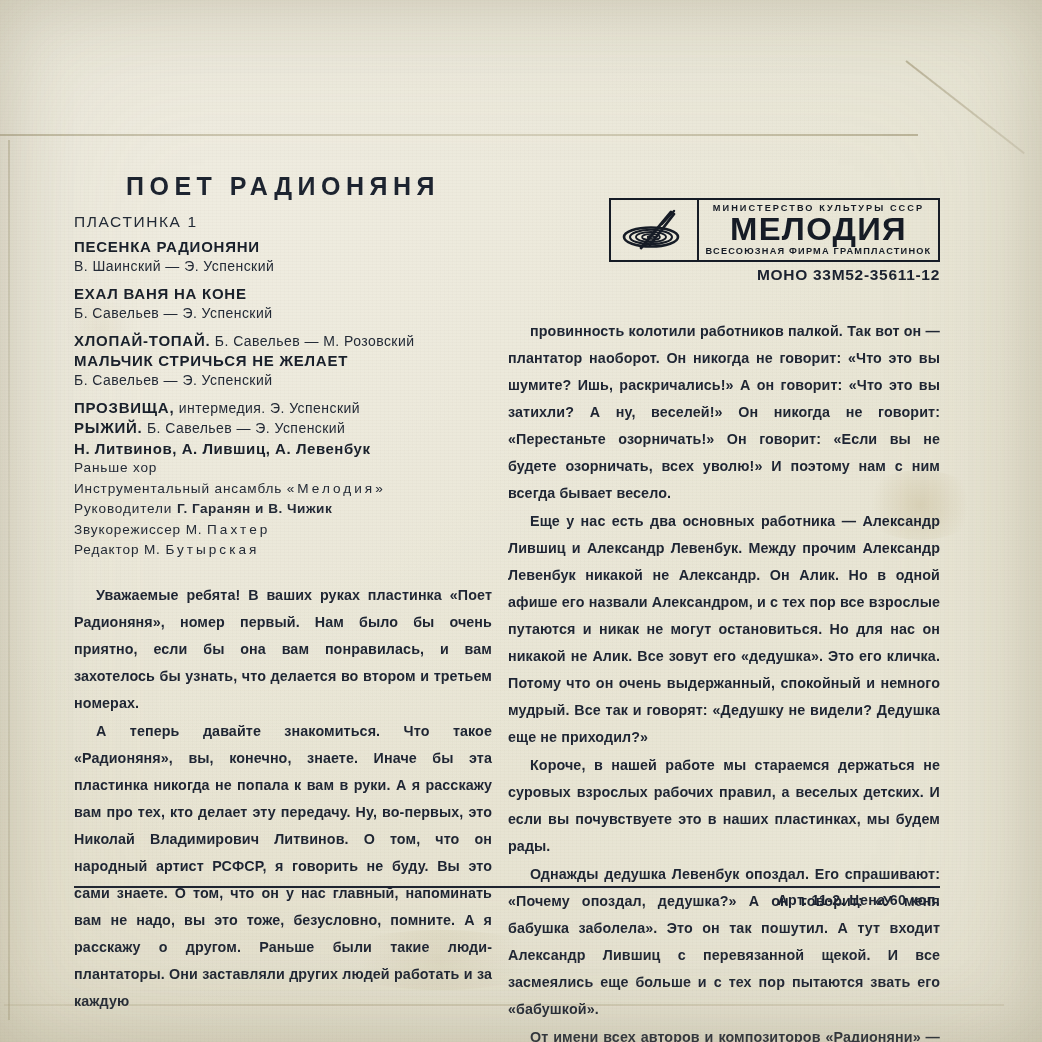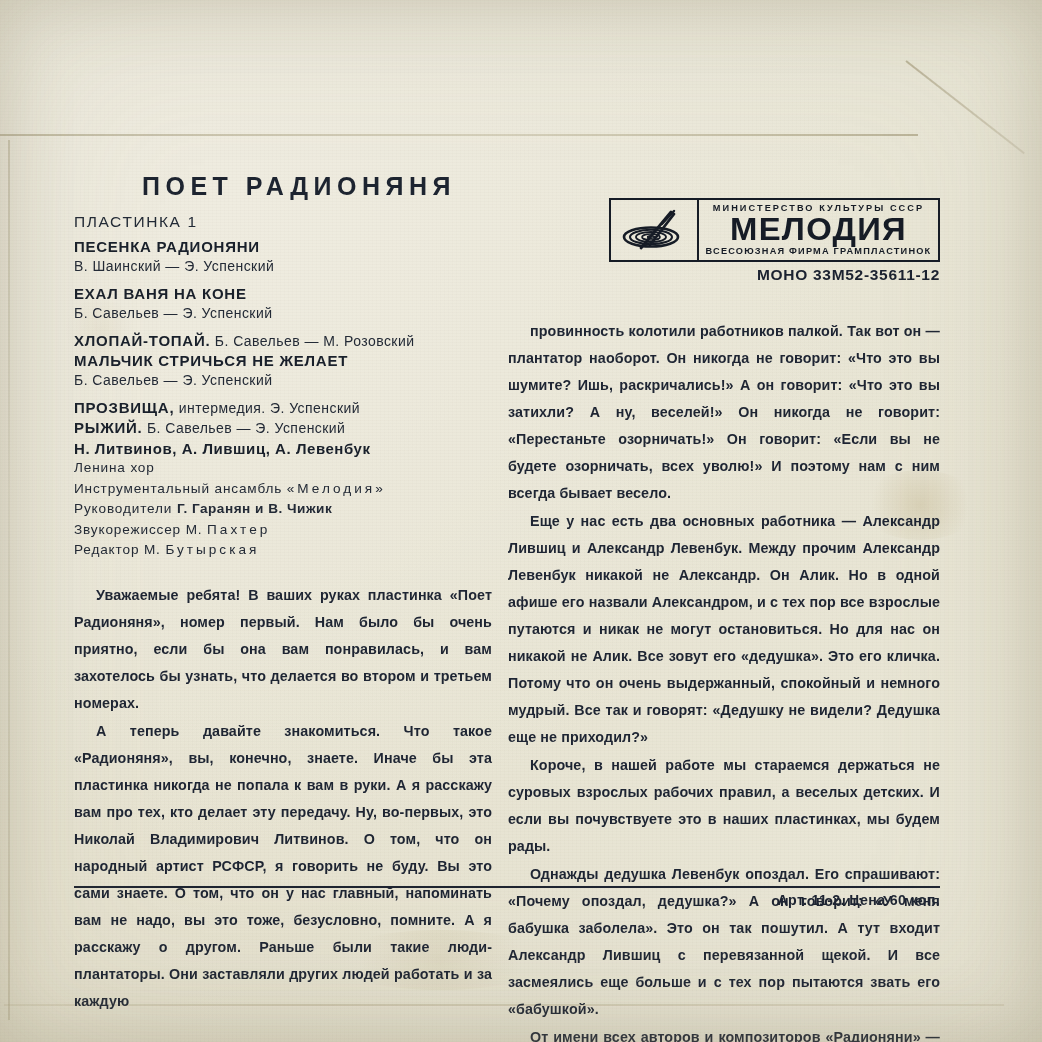--- a/index.html
+++ b/index.html
@@ -54,21 +54,21 @@
     filter:blur(.5px);
   }
   .stain{
     position:absolute;pointer-events:none;border-radius:50%;
     background:radial-gradient(circle,rgba(163,140,82,.22),rgba(163,140,82,0) 70%);
   }
 
   .page{position:absolute;left:0;top:0;width:1042px;height:1042px;}
 
   .title{
-    position:absolute;left:142px;top:172px;
+    position:absolute;left:126px;top:172px;
     font-size:25px;font-weight:700;letter-spacing:5.5px;
     color:#1d2430;white-space:nowrap;
   }
   .plate-no{
     position:absolute;left:74px;top:213px;
     font-size:15.5px;letter-spacing:1.6px;color:#222a36;font-weight:400;
   }
 
   
   .tracks{position:absolute;left:74px;top:238px;width:420px;}
@@ -203,21 +203,21 @@
 
       <div class="trk">
         <span class="t-name">РЫЖИЙ.</span>
         <span class="t-auth">Б. Савельев — Э. Успенский</span>
       </div>
 
       <div class="performers">Н. Литвинов, А. Лившиц, А. Левенбук</div>
     </div>
 
     <div class="credits">
-      <div>Ленина хор</div>
+      <div>Раньше хор</div>
       <div>
         <span>Инструментальный ансамбль </span><span class="sp">«Мелодия»</span>
       </div>
       <div>
         <span>Руководители </span><b>Г. Гаранян и В. Чижик</b>
       </div>
       <div>
         <span>Звукорежиссер М. </span><span class="sp">Пахтер</span>
       </div>
       <div>

